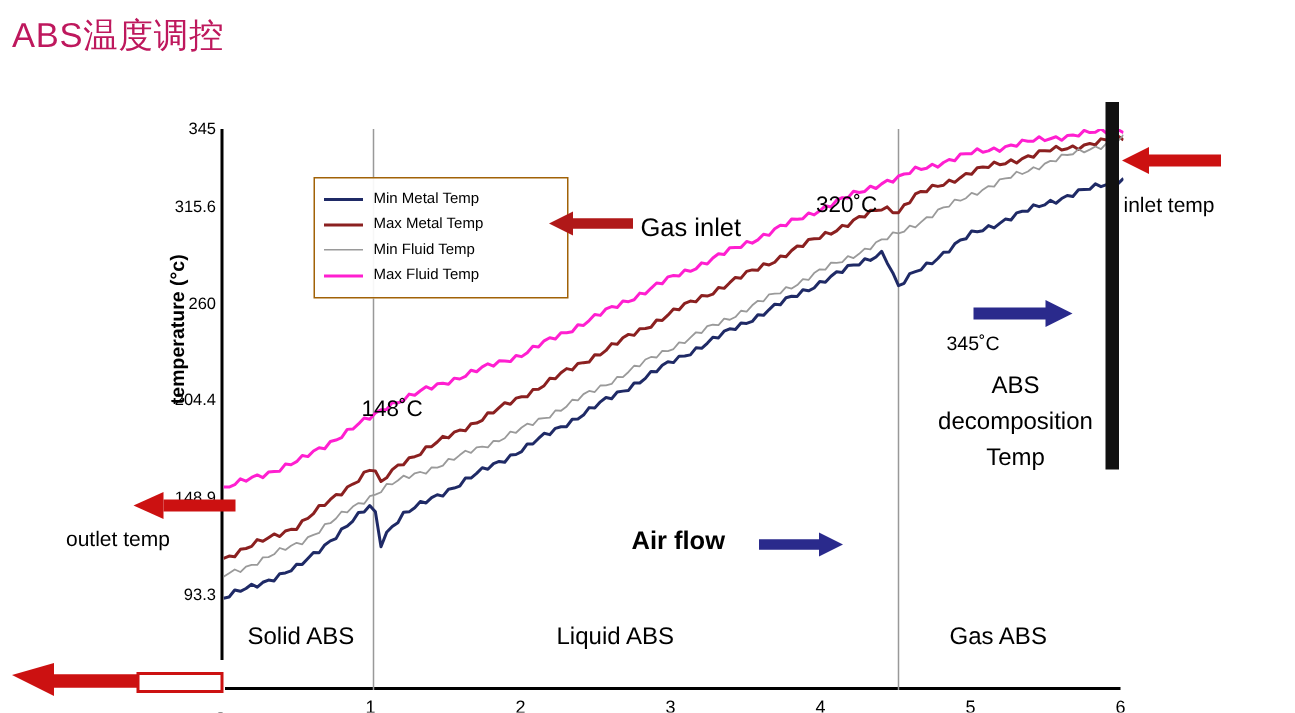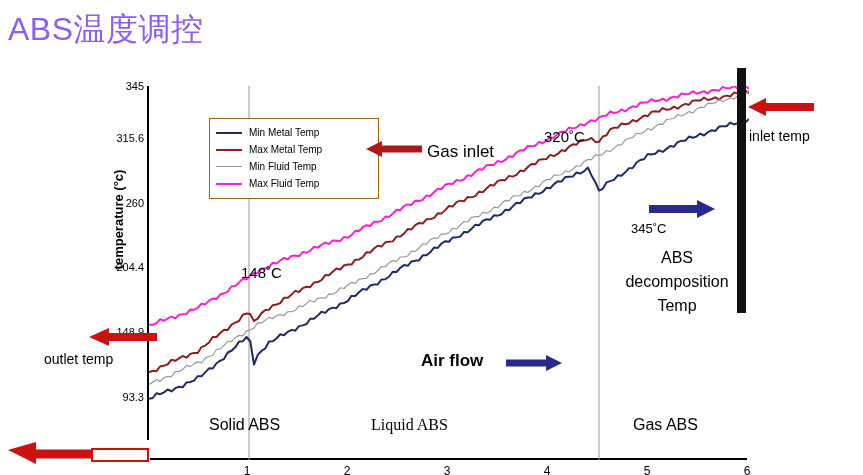--- a/index.html
+++ b/index.html
@@ -5,21 +5,21 @@
   html,body{margin:0;padding:0;}
   body{
     width:863px;height:475px;
     background:#ffffff;
     font-family:"Liberation Sans", sans-serif;
     overflow:hidden;
     position:relative;
   }
   #slide-title{
     position:absolute;left:8px;top:8px;
-    font-size:32px;color:#8b5cf6;
+    font-size:23px;color:#be185d;
     letter-spacing:0.5px;
     white-space:nowrap;
   }
   
   #chart-area{
     position:absolute;
     left:110px;top:62px;
     width:660px;height:413px;
   }
   #plot{
@@ -75,22 +75,22 @@
   }
   .legend-label{font-size:10px;color:#000;white-space:nowrap;}
   
   .ann{position:absolute;color:#000;white-space:nowrap;}
   #ann-148{left:92px;top:178px;font-size:15px;}
   #ann-320{left:395px;top:42px;font-size:15px;}
   #ann-345{left:482px;top:135px;font-size:13px;}
   #ann-gasflow{left:278px;top:56px;font-size:17px;}
   #ann-airflow{left:272px;top:265px;font-size:17px;font-weight:bold;}
   #ann-decomp{left:463px;top:160px;width:130px;text-align:center;font-size:16px;line-height:24px;white-space:normal;}
-  #ann-solid{left:16px;top:330px;font-size:16px;margin-left:44px;}
-  #ann-liquid{left:222px;top:330px;font-size:16px;font-family:Liberation Serif, serif;}
+  #ann-solid{left:16px;top:330px;font-size:16px;}
+  #ann-liquid{left:222px;top:330px;font-size:16px;}
   #ann-gas{left:484px;top:330px;font-size:16px;}
   #ann-inlet{left:600px;top:42px;font-size:14px;}
   #ann-outlet{left:-105px;top:265px;font-size:14px;}
   
   .arrow{position:absolute;}
   
   #right-bar{
     position:absolute;left:588px;top:-18px;width:9px;height:245px;background:#111;
   }
   

